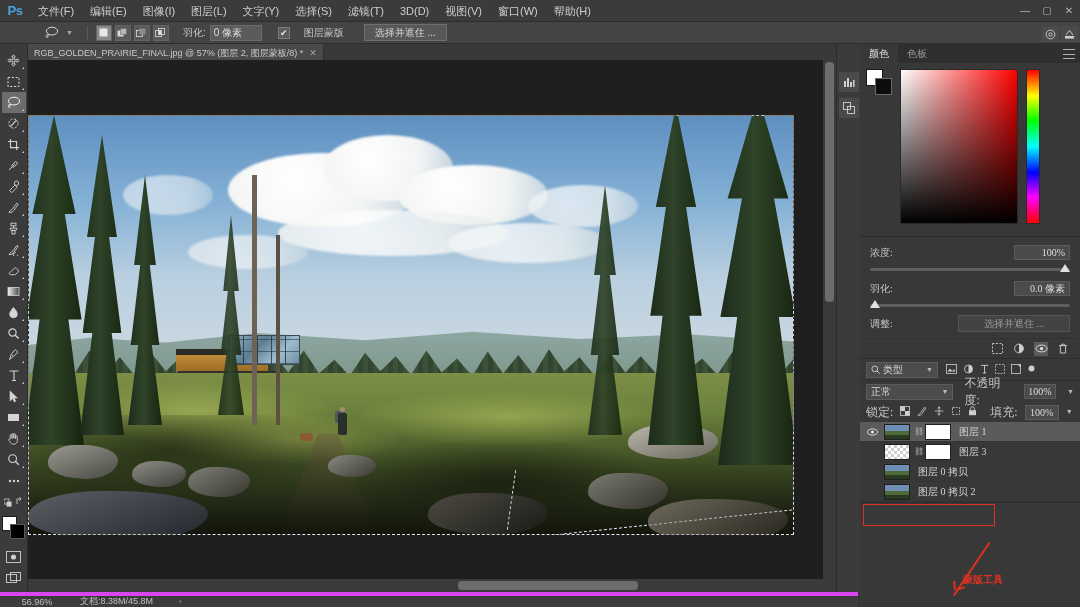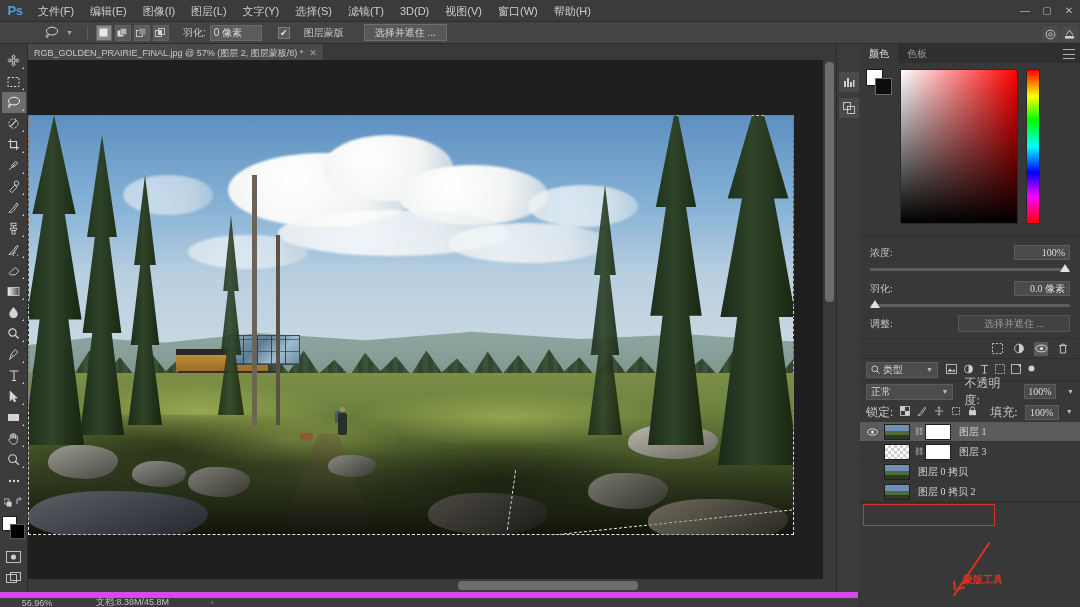--- a/index.html
+++ b/index.html
@@ -232,22 +232,22 @@
     position: absolute; left: 0; bottom: 0; width: 808px; height: 13px; background: #3a3a3a;
   }
   .canvas-hscroll .thumb {
     position: absolute; left: 430px; top: 2px; width: 180px; height: 9px;
     background: #6d6d6d; border-radius: 4px;
   }
 
   
   .statusbar {
     position: absolute; left: 0; bottom: 0; width: 858px; height: 15px;
-    background: #3c3c3c; display: flex; align-items: center; gap: 16px;
-    font-size: 9px; color: #c0c0c0; border-top: 6px solid #d946ef;
+    background: #3c3c3c; display: flex; align-items: center; gap: 0;
+    font-size: 9px; color: #c0c0c0; border-top: 4px solid #d946ef;
   }
   .status-zoom { width: 74px; text-align: center; }
   .status-doc { padding-left: 6px; }
   .status-arrow { padding-left: 26px; color: #9a9a9a; font-size: 8px; }
 
   
   .minidock {
     position: absolute; left: 836px; top: 44px; width: 24px; height: 548px;
     background: #3b3b3b; border-left: 1px solid #2c2c2c; padding-top: 28px;
     display: flex; flex-direction: column; align-items: center; gap: 6px;

